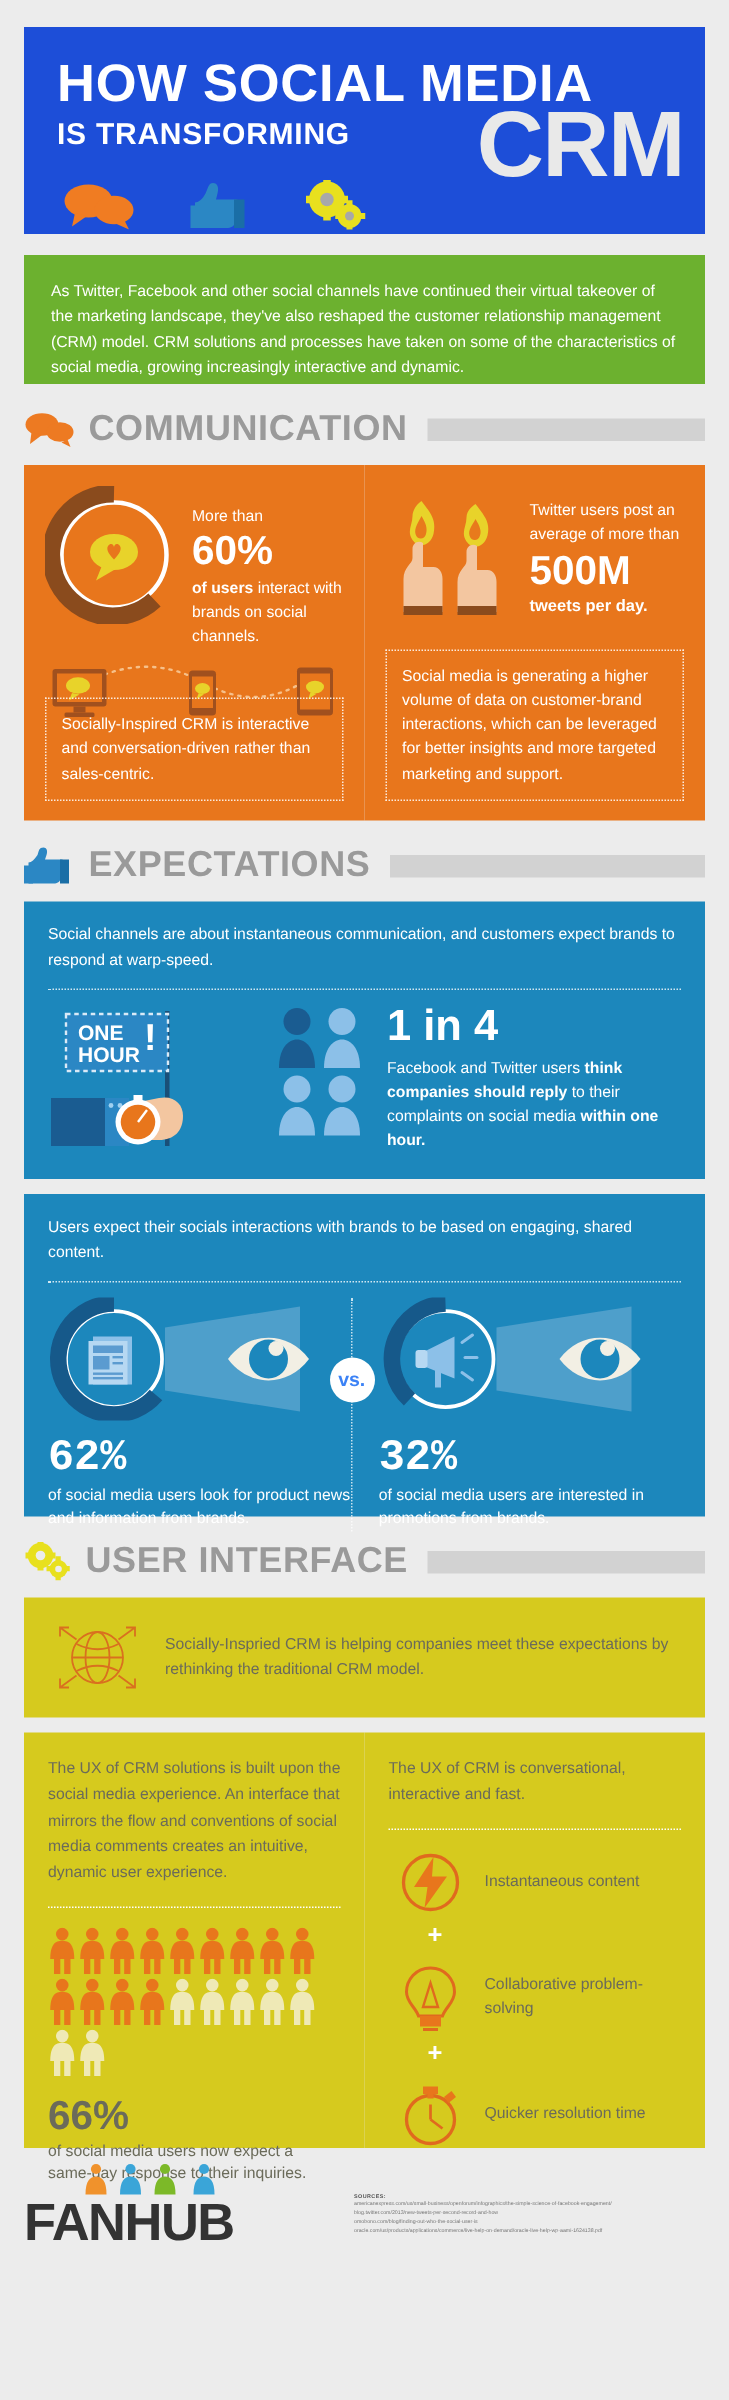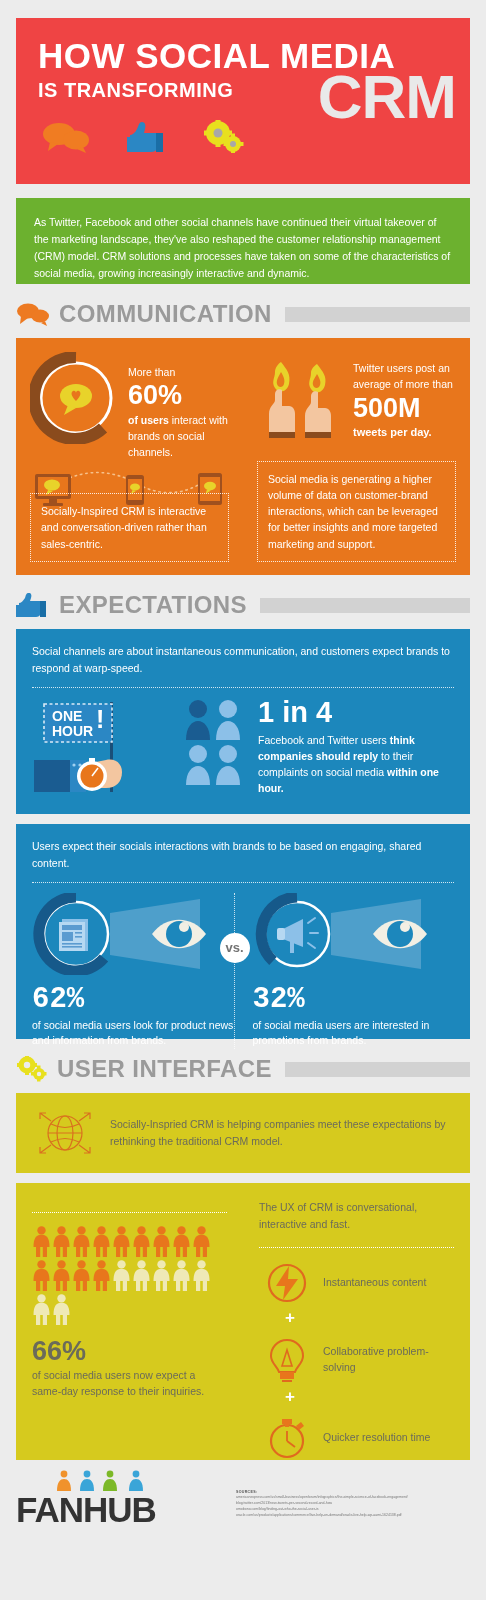--- a/index.html
+++ b/index.html
@@ -8,22 +8,22 @@
     background: #ececec;
     font-family: "Liberation Sans", sans-serif;
   }
   body { width: 486px; min-height: 1600px; padding-bottom: 4px; }
 
   .page { width: 486px; position: relative; }
 
   
   .header {
     margin: 18px 16px 0 16px;
-    background: #ef4444;
-    height: 166px;
+    background: #1d4ed8;
+    height: 138px;
     position: relative;
     overflow: hidden;
   }
   .hdr-line1 {
     position: absolute; left: 22px; top: 20px;
     font-size: 35px; font-weight: bold; color: #ffffff;
     letter-spacing: 0.5px; line-height: 1;
   }
   .hdr-line2 {
     position: absolute; left: 22px; top: 62px;
@@ -93,21 +93,21 @@
   .vs-row { display: flex; align-items: center; margin-top: 6px; }
   .vs-col { flex: 1; }
   .vs-divider {
     width: 1px; align-self: stretch;
     border-left: 1px dotted rgba(255,255,255,.75);
     position: relative;
   }
   .vs-badge {
     position: absolute; left: 50%; top: 40px; transform: translateX(-50%);
     width: 30px; height: 30px; border-radius: 50%;
-    background: #ffffff; color: #737373;
+    background: #ffffff; color: #3b82f6;
     font-size: 13px; font-weight: bold;
     display: flex; align-items: center; justify-content: center;
   }
   .pct-big { font-size: 29px; font-weight: bold; line-height: 1; margin-bottom: 4px; font-family: Liberation Mono, monospace; }
   .pct-sub { font-size: 10.5px; line-height: 1.5; }
 
   
   .ui-banner {
     margin: 0 16px; background: #d6ca1e;
     display: flex; align-items: center; gap: 14px;
@@ -452,20 +452,21 @@
           <path d="M56 46 L45 38 M50 46 L56 46 L56 40"></path>
         </g>
       </svg>
     </span>
     <div class="ui-banner-txt">Socially-Inspried CRM is helping companies meet these expectations by rethinking the traditional CRM model.</div>
   </div>
 
   <div class="row" style="margin-top:10px;">
 
     <div class="card yellow ycard">
+      <p>The UX of CRM solutions is built upon the social media experience. An interface that mirrors the flow and conventions of social media comments creates an intuitive, dynamic user experience.</p>
       <div class="ydash"></div>
       <div class="people" id="people-grid">
           <svg width="19" height="32" viewBox="0 0 19 32">
             <circle cx="9.5" cy="4.4" r="4.2" fill="#e8761c"></circle>
             <path d="M1.5 21 C1.5 11 5 8.8 9.5 8.8 C14 8.8 17.5 11 17.5 21 Z" fill="#e8761c"></path>
             <rect x="4" y="19" width="4.2" height="12" fill="#e8761c"></rect>
             <rect x="10.8" y="19" width="4.2" height="12" fill="#e8761c"></rect>
           </svg>
           <svg width="19" height="32" viewBox="0 0 19 32">
             <circle cx="9.5" cy="4.4" r="4.2" fill="#e8761c"></circle>

